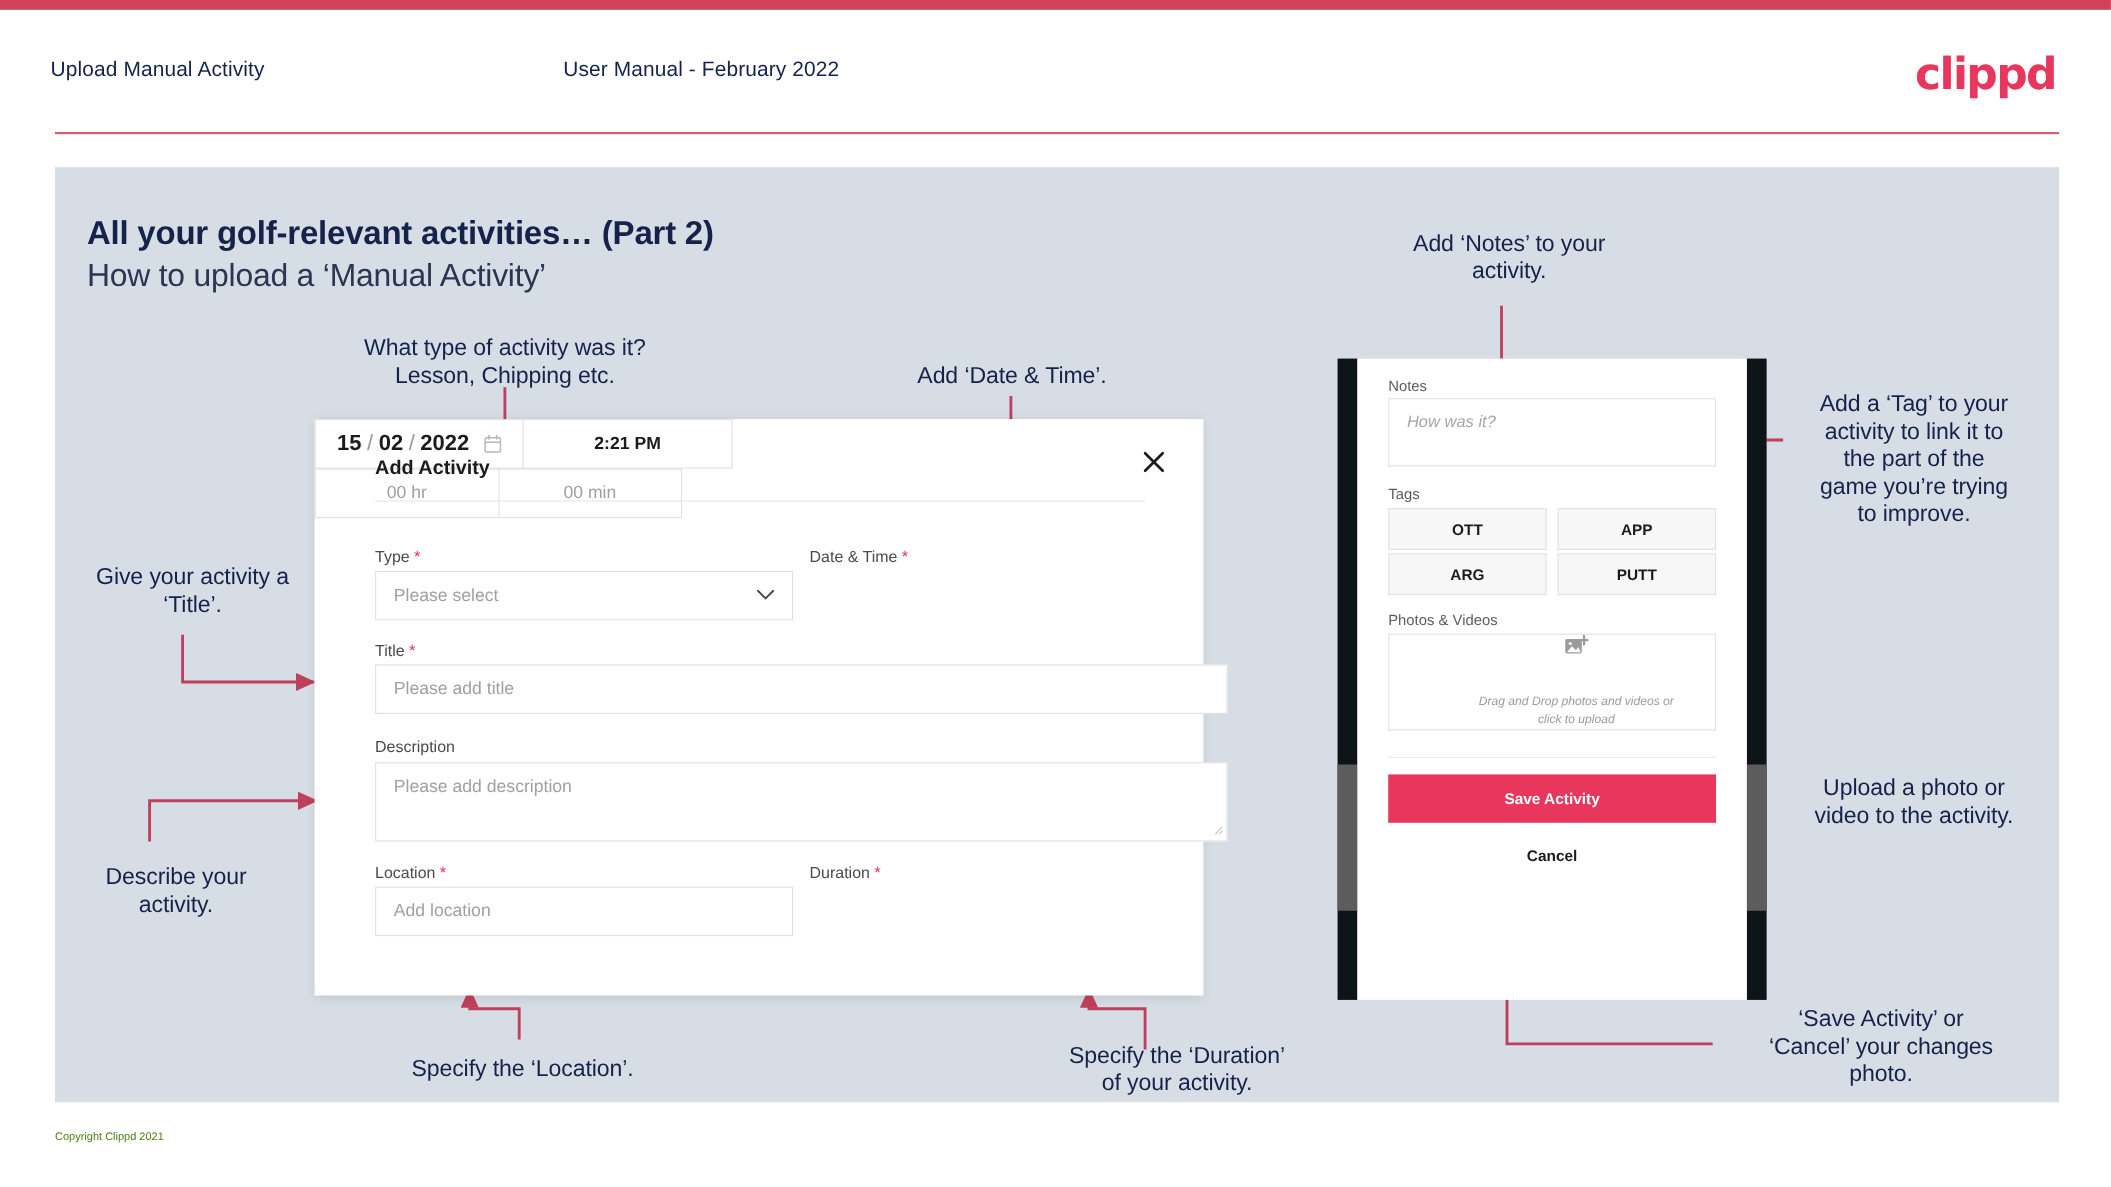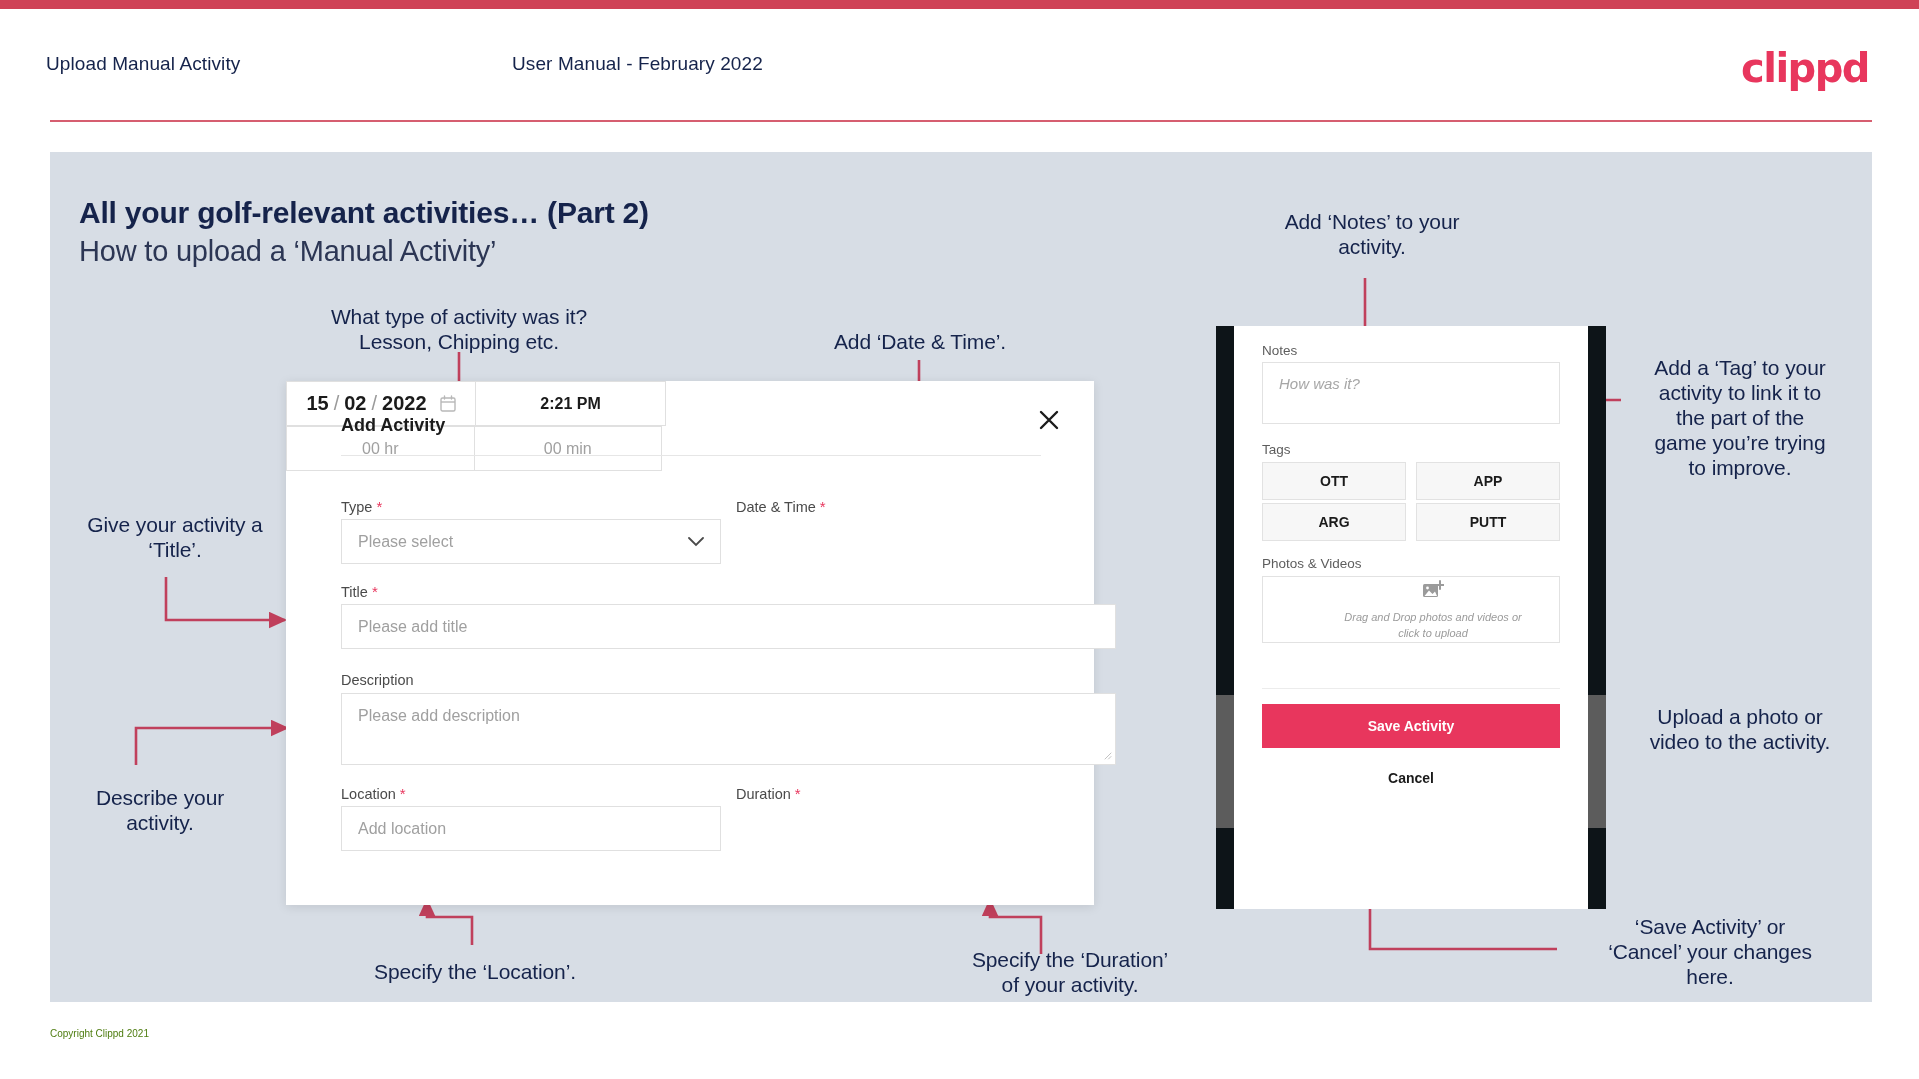--- a/index.html
+++ b/index.html
@@ -49,21 +49,21 @@
   .title-inp{left:55px;top:223px;width:775px;height:45px;}
 
   .desc-label{left:55px;top:291px;}
   .desc-inp{left:55px;top:312px;width:775px;height:72px;align-items:flex-start;}
   .desc-inp .ph{padding-top:13px;}
   .resize{position:absolute;right:3px;bottom:2px;font-size:11px;color:#b3b3b3;transform:rotate(0deg);}
 
   .loc-label{left:55px;top:404px;}
   .loc-inp{left:55px;top:425px;width:380px;height:45px;}
   .dur-label{left:450px;top:404px;}
-  .dur-box{left:450px;top:425px;width:376px;height:45px;border:1px solid #e0e0e0;box-sizing:border-box;display:flex;}
+  .dur-box{left:450px;top:425px;width:334px;height:45px;border:1px solid #e0e0e0;box-sizing:border-box;display:flex;}
   .dur-half{flex:1;display:flex;align-items:center;justify-content:center;font-size:16px;color:#a0a0a0;}
   .dur-half.first{border-right:1px solid #e0e0e0;}
 
   
   .phone{position:absolute;left:1216px;top:326px;width:390px;height:583px;background:#f0abfc;}
   .ph-screen{position:absolute;left:18px;top:0;width:354px;height:583px;background:#fff;overflow:hidden;}
   .ph-edge{position:absolute;width:18px;background:#0d1418;}
   .ph-edge.l{left:0;top:0;height:583px;}
   .ph-edge.r{right:0;top:0;height:583px;}
   .ph-btn{position:absolute;width:18px;background:#5c5c5c;}
@@ -77,21 +77,21 @@
   .notes-label{left:28px;top:17px;}
   .notes-box{left:28px;top:36px;width:298px;height:62px;}
   .tags-label{left:28px;top:116px;}
   .tag{position:absolute;height:38px;border:1px solid #e2e2e2;background:#f7f7f7;box-sizing:border-box;display:flex;align-items:center;justify-content:center;font-size:14px;font-weight:700;color:#1b1b1b;}
   .tag.t1{left:28px;top:136px;width:144px;}
   .tag.t2{left:182px;top:136px;width:144px;}
   .tag.t3{left:28px;top:177px;width:144px;}
   .tag.t4{left:182px;top:177px;width:144px;}
 
   .pv-label{left:28px;top:230px;}
-  .pv-box{left:28px;top:250px;width:298px;height:67px;display:flex;flex-direction:column;align-items:center;justify-content:flex-end;padding-left:44px;}
+  .pv-box{left:28px;top:250px;width:298px;height:88px;display:flex;flex-direction:column;align-items:center;justify-content:space-between;padding-left:44px;}
   .pv-txt{font-size:11px;color:#9b9b9b;text-align:center;line-height:1.45;margin-top:6px;}
   .pv-rule{position:absolute;left:28px;top:362px;width:298px;height:1px;background:#ececec;}
   .save-btn{position:absolute;left:28px;top:378px;width:298px;height:44px;background:#e8365d;display:flex;align-items:center;justify-content:center;color:#fff;font-size:14px;font-weight:700;cursor:pointer;}
   .cancel-btn{position:absolute;left:0;top:444px;width:354px;text-align:center;font-size:14px;font-weight:700;color:#1b1b1b;cursor:pointer;}
 
   
   .anno{position:absolute;color:#15234b;font-size:21px;line-height:1.19;text-align:center;font-weight:400;letter-spacing:-.1px;}
   .arrow-svg{position:absolute;left:0;top:0;width:1919px;height:1079px;pointer-events:none;}
 
   .foot{position:absolute;left:50px;top:1028px;font-size:10px;color:#4d7c0f;}
@@ -294,16 +294,16 @@
     <div>game you’re trying</div>
     <div>to improve.</div>
   </div>
 <div class="anno" style="left:1625px;top:705px;width:230px;">
     <div>Upload a photo or</div>
     <div>video to the activity.</div>
   </div>
 <div class="anno" style="left:1560px;top:915px;width:300px;">
     <div>‘Save Activity’ or</div>
     <div>‘Cancel’ your changes</div>
-    <div>here.</div>
+    <div>photo.</div>
   </div>
 
 <div class="foot">Copyright Clippd 2021</div>
 
 </body></html>

